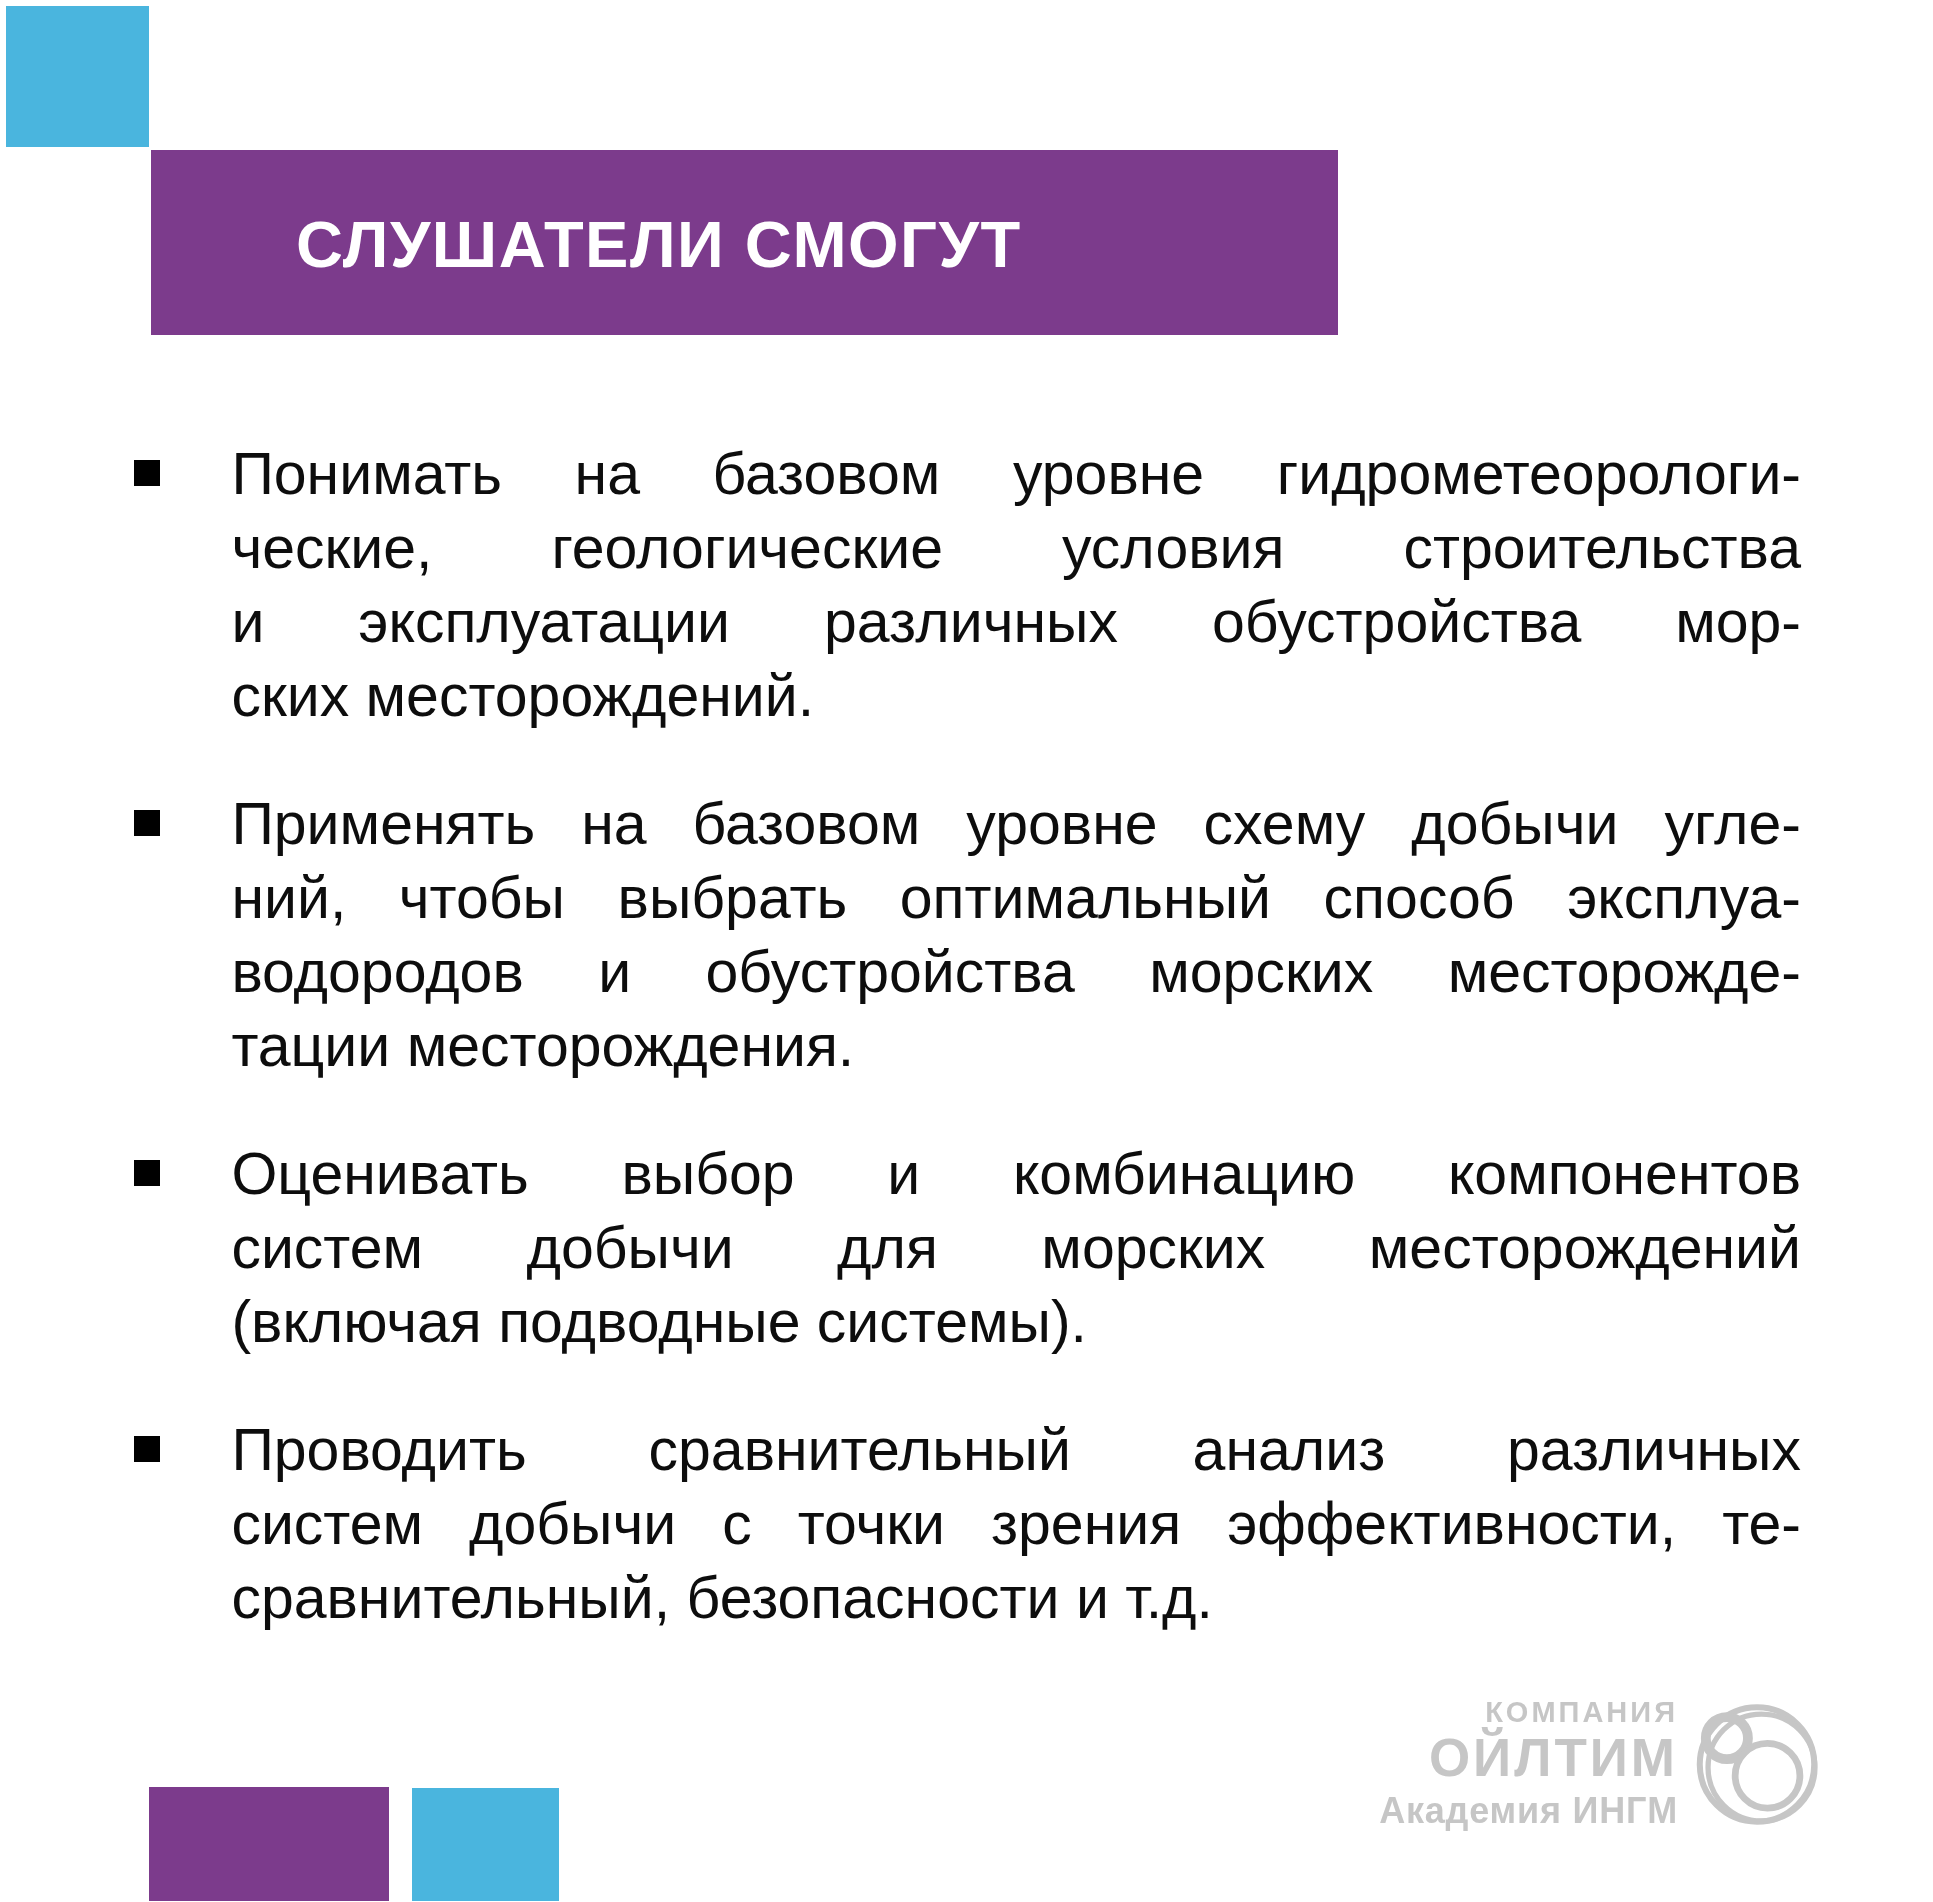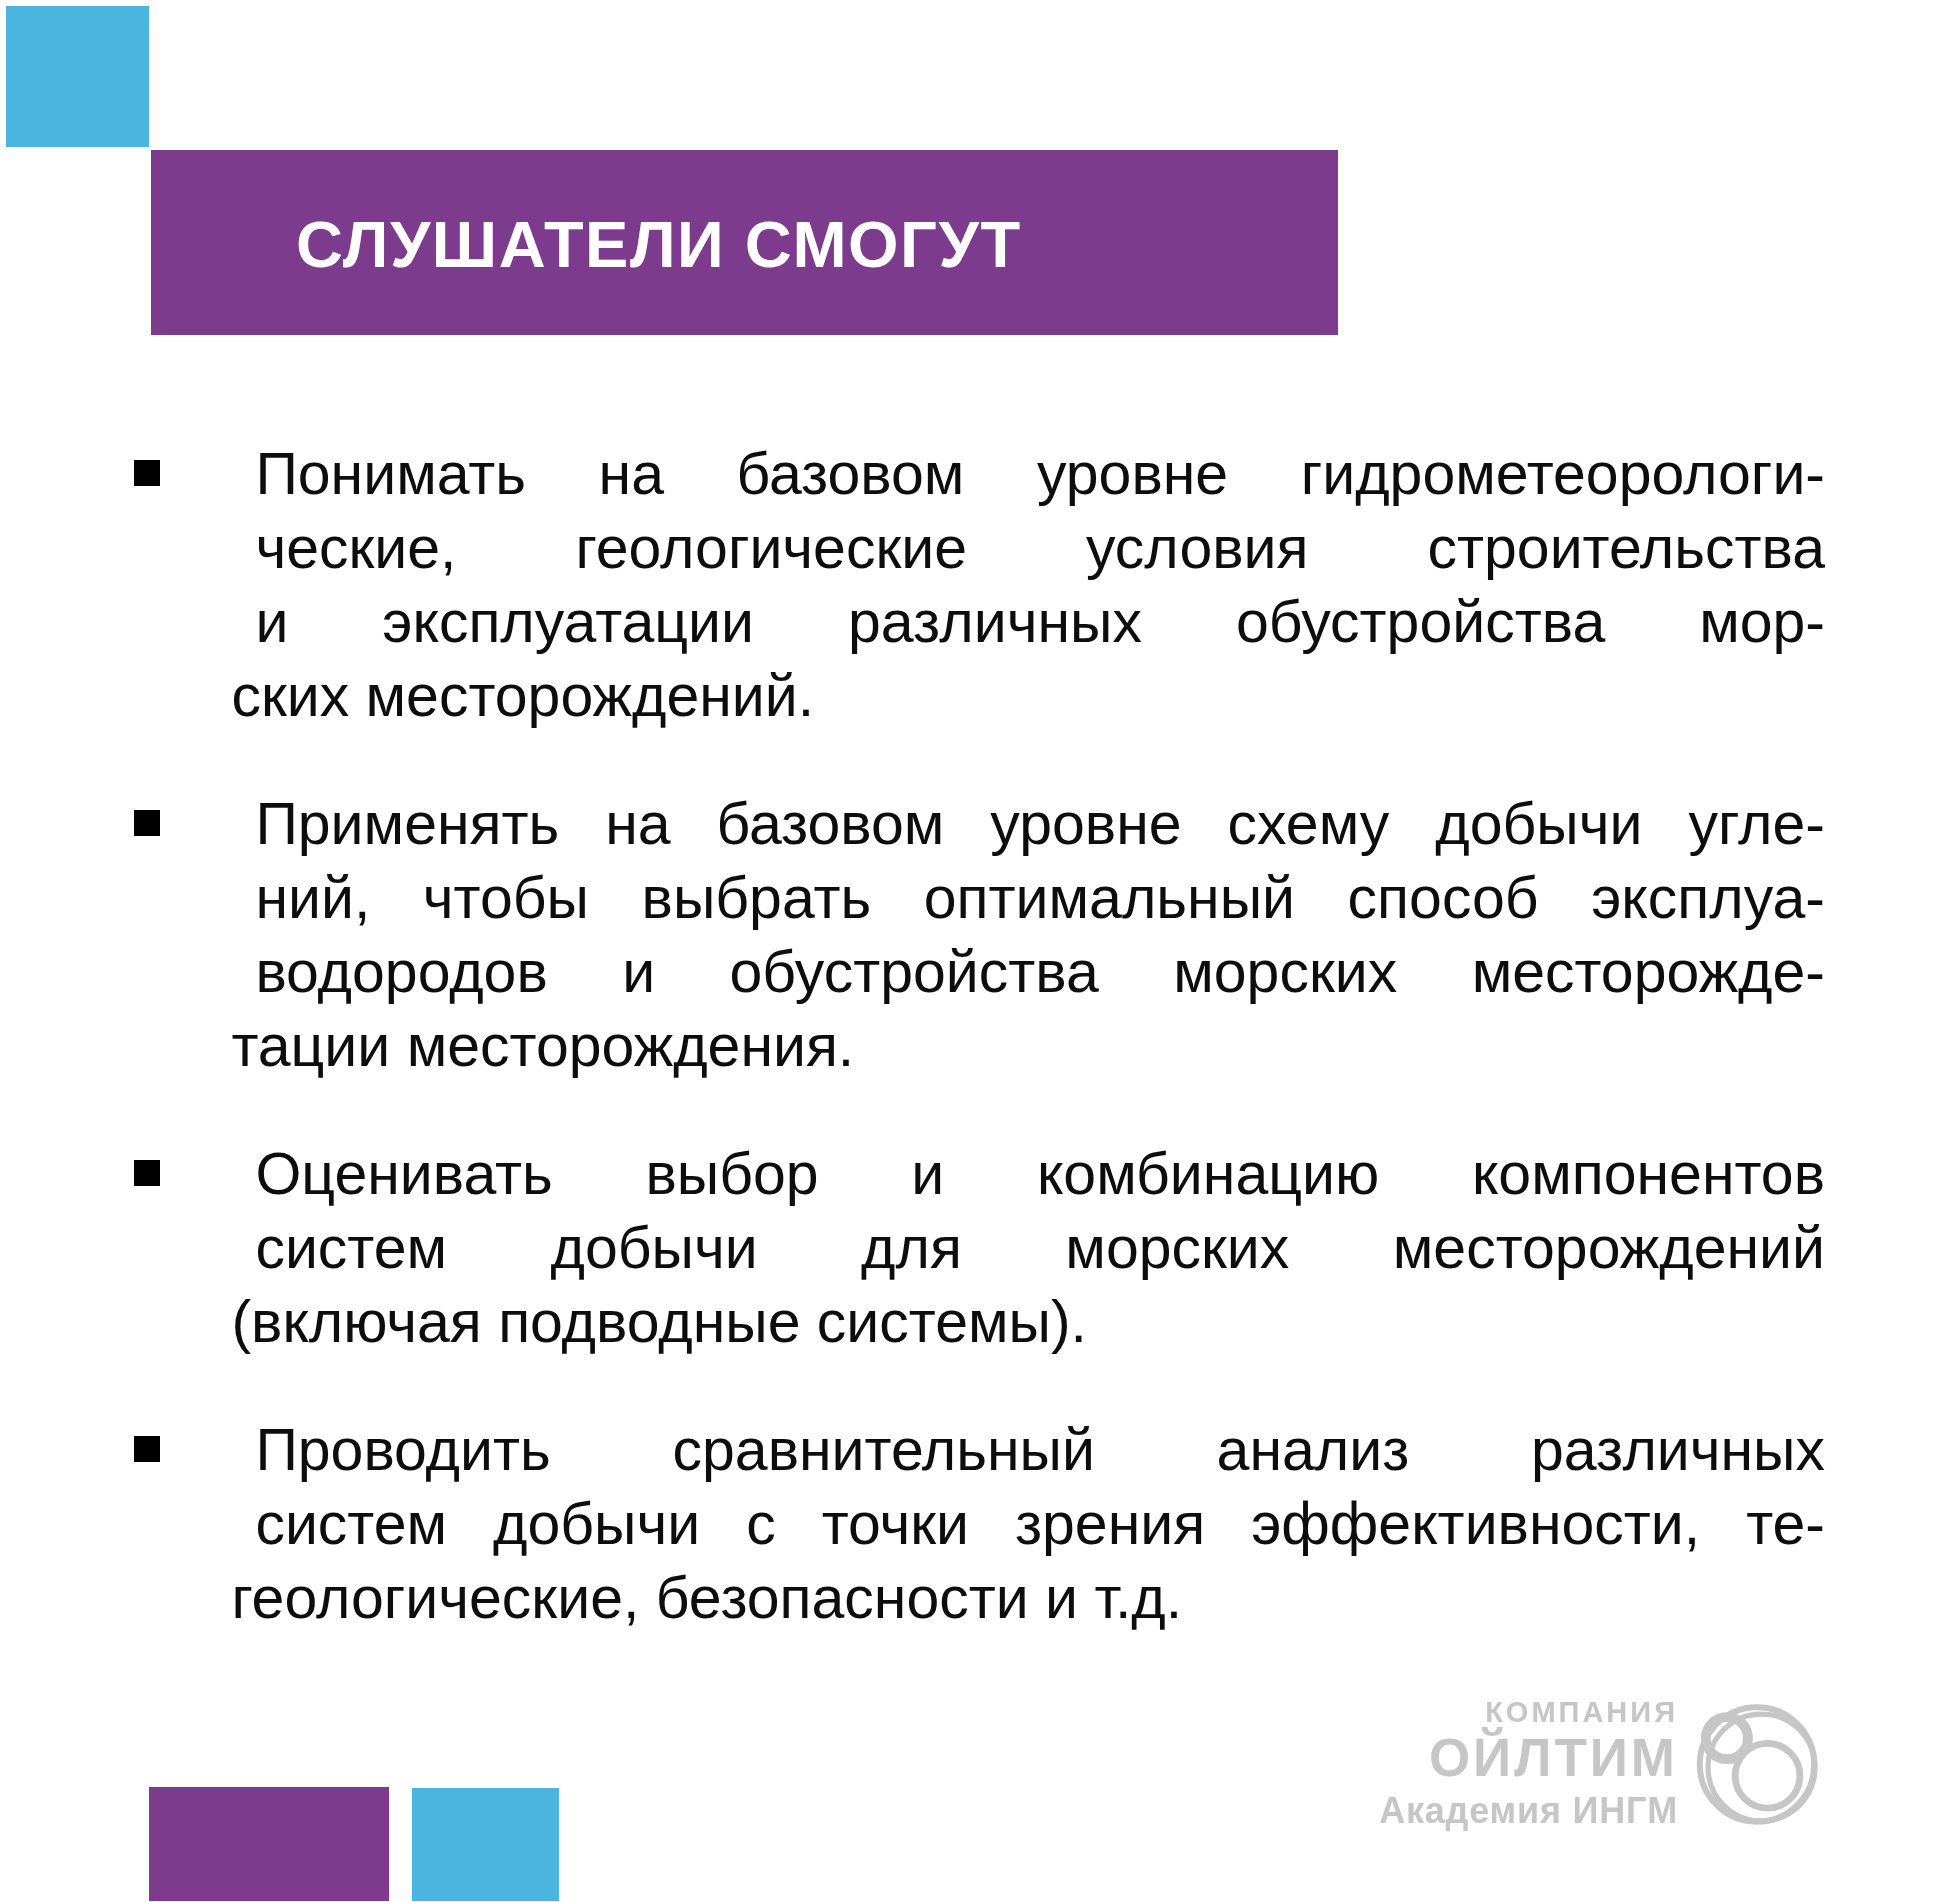--- a/index.html
+++ b/index.html
@@ -45,21 +45,21 @@
   .bullet{display:flex;margin-bottom:54px;}
   .marker{
     flex:0 0 26.4px;width:26.4px;height:26px;margin-top:22.7px;margin-right:71px;
     background:#000;
   }
   .btext{
     flex:1;
     font-size:59px;line-height:74px;font-weight:500;
   }
   .line{width:100%;}
-  .line.j{text-align:justify;text-align-last:justify;text-justify:inter-word;margin-left:24px;}
+  .line.j{text-align:justify;text-align-last:justify;text-justify:inter-word;}
   .line.l{text-align:left;}
 
   
   .logo-text{
     position:absolute;right:255px;top:1698px;
     text-align:right;color:var(--logo_gray);
     line-height:1;
   }
   .logo-company{font-size:29px;font-weight:700;letter-spacing:3px;margin-bottom:4px;}
   .logo-brand{font-size:53px;font-weight:800;letter-spacing:3px;margin-bottom:9px;}
@@ -111,21 +111,21 @@
       <div class="line j">систем добычи для морских месторождений</div>
       <div class="line l">(включая подводные системы).</div>
     </div>
   </div>
 
   <div class="bullet">
     <div class="marker"></div>
     <div class="btext">
       <div class="line j">Проводить сравнительный анализ различных</div>
       <div class="line j">систем добычи с точки зрения эффективности, те-</div>
-      <div class="line l">геологические, безопасности и т.д.</div>
+      <div class="line l">сравнительный, безопасности и т.д.</div>
     </div>
   </div>
 
 </div>
 
 <div class="logo-text">
   <div class="logo-company">КОМПАНИЯ</div>
   <div class="logo-brand">ОЙЛТИМ</div>
   <div class="logo-sub">Академия ИНГМ</div>
 </div>

